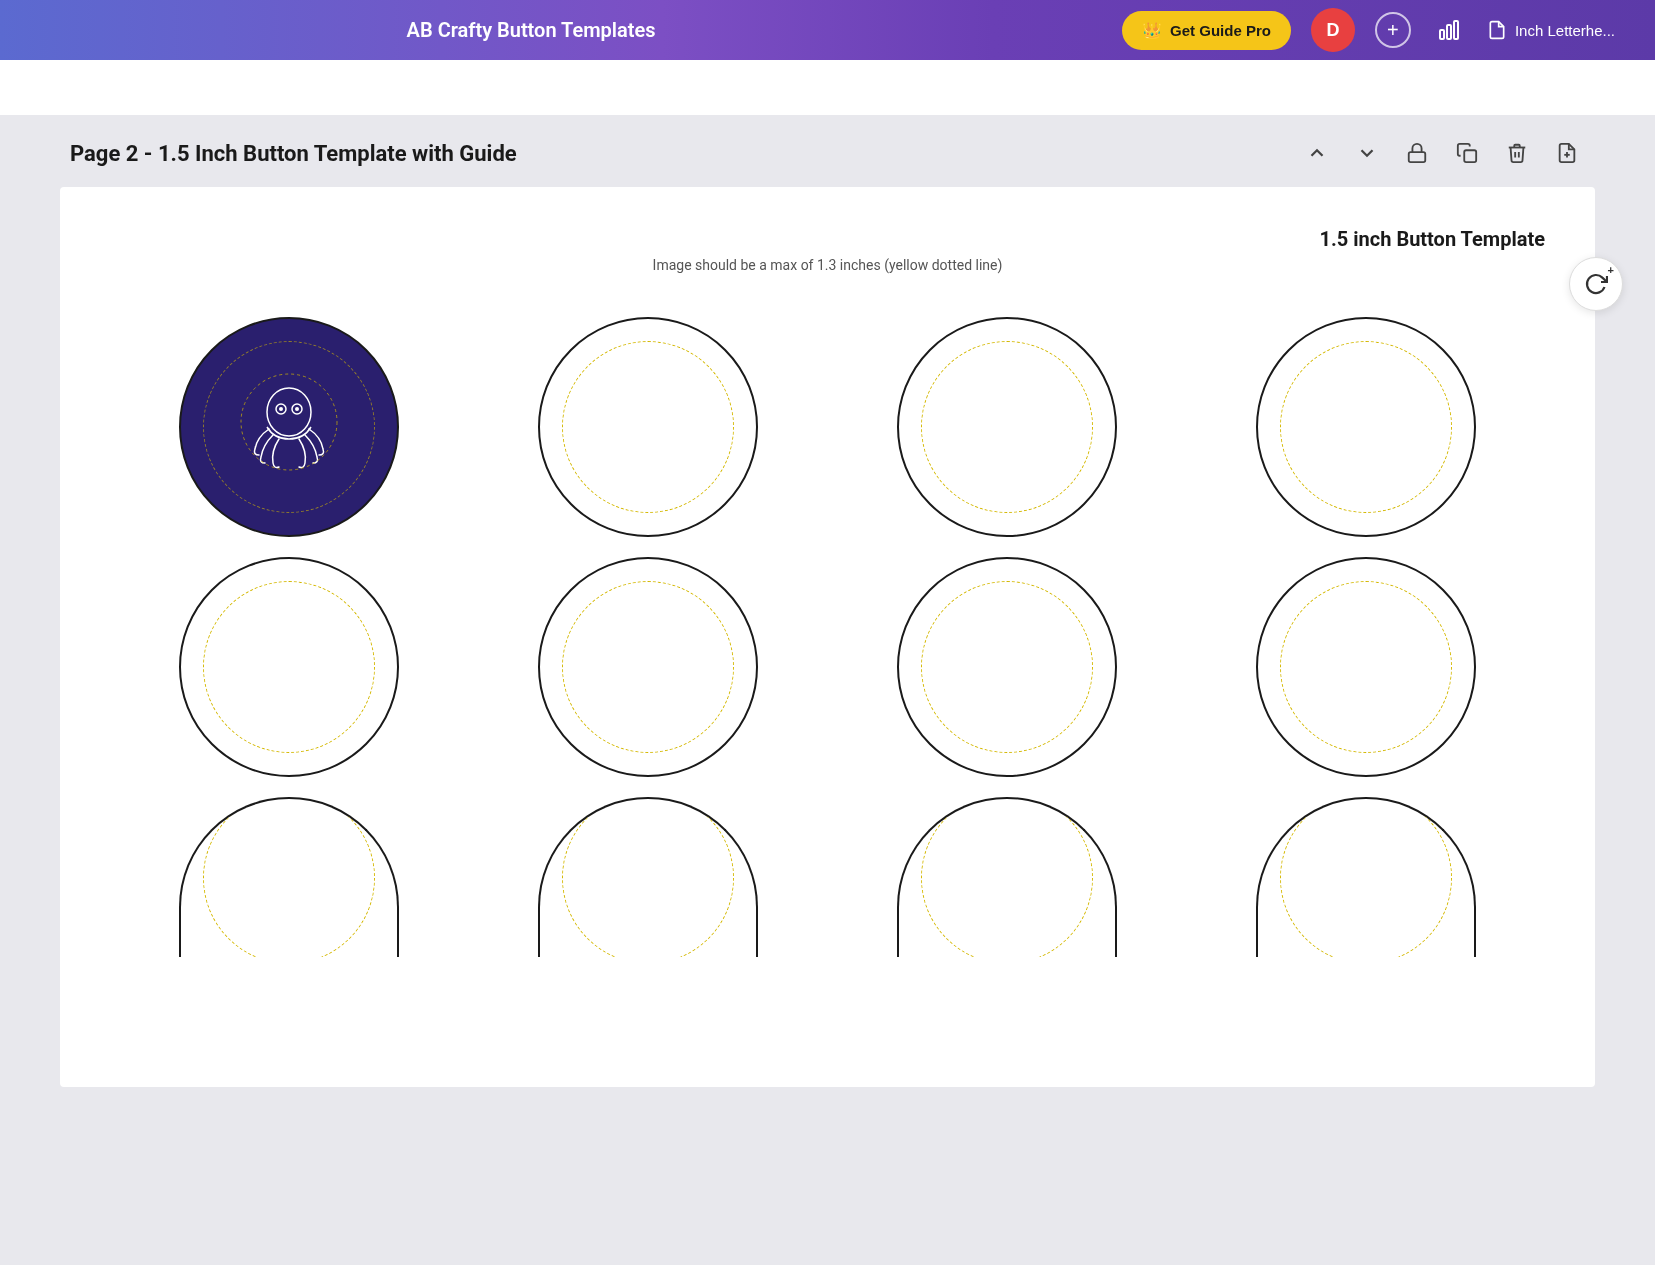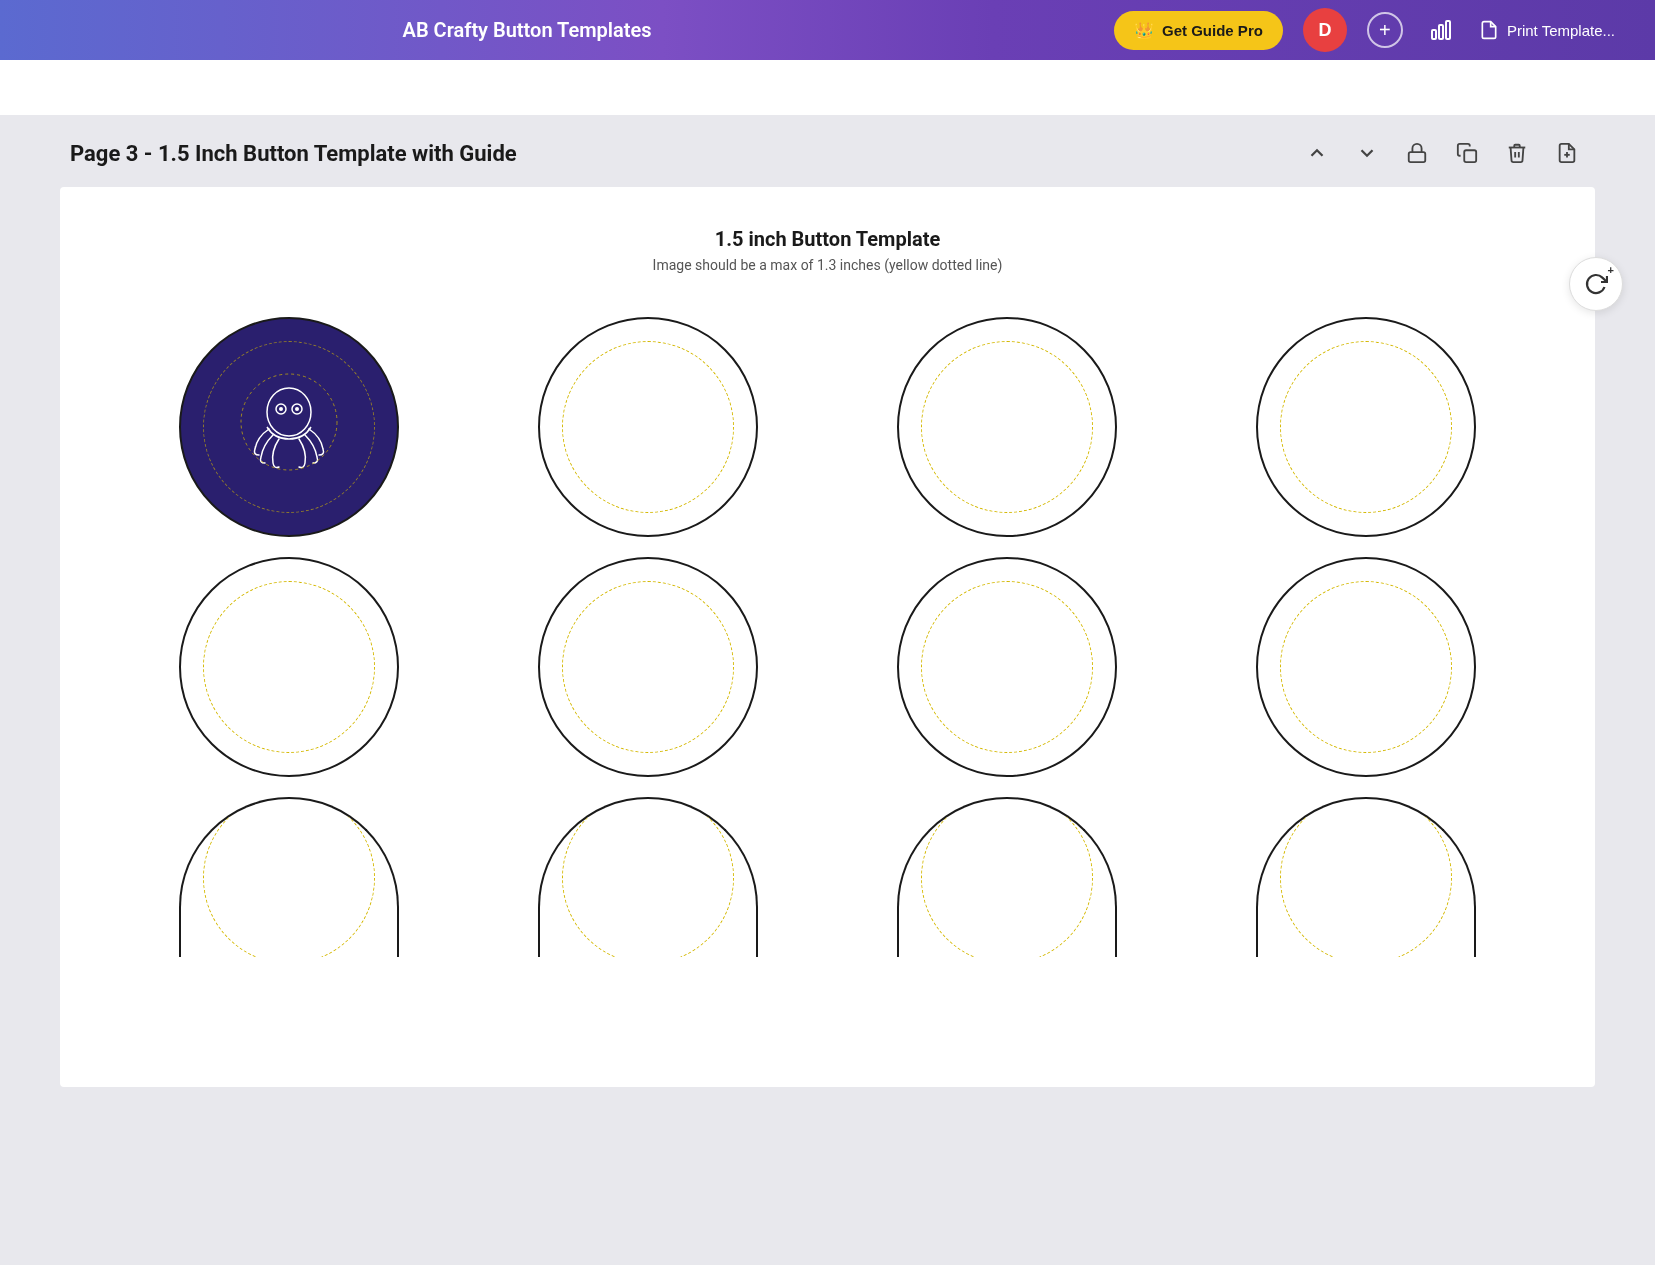--- a/index.html
+++ b/index.html
@@ -142,21 +142,21 @@
     
     .page-canvas {
       background: white;
       border-radius: 4px;
       padding: 40px 50px;
       position: relative;
       min-height: 900px;
     }
 
     .canvas-title {
-      text-align: center;
+      text-align: right;
       font-size: 20px;
       font-weight: 700;
       color: #1a1a1a;
       margin-bottom: 6px;
     }
     .canvas-subtitle {
       text-align: center;
       font-size: 14px;
       color: #555;
       margin-bottom: 44px;
@@ -248,30 +248,30 @@
       <rect x="3" y="12" width="4" height="9" rx="1"></rect>
       <rect x="10" y="7" width="4" height="14" rx="1"></rect>
       <rect x="17" y="3" width="4" height="18" rx="1"></rect>
     </svg>
   </button>
   <button class="print-btn">
     <svg width="20" height="20" viewBox="0 0 24 24" fill="none" stroke="white" stroke-width="2">
       <path d="M14 2H6a2 2 0 0 0-2 2v16a2 2 0 0 0 2 2h12a2 2 0 0 0 2-2V8z"></path>
       <polyline points="14 2 14 8 20 8"></polyline>
     </svg>
-    <span>Print Template...</span>
+    <span>Inch Letterhe...</span>
   </button>
 </nav>
 
 <div class="white-gap"></div>
 
 <div class="main-content">
 
   <div class="page-header">
-    <h2 class="page-header-title">Page 3 - 1.5 Inch Button Template with Guide</h2>
+    <h2 class="page-header-title">Page 2 - 1.5 Inch Button Template with Guide</h2>
     <div class="page-header-actions">
       <button class="header-action-btn">
         <svg width="22" height="22" viewBox="0 0 24 24" fill="none" stroke="#444" stroke-width="2.5">
           <polyline points="18 15 12 9 6 15"></polyline>
         </svg>
       </button>
       <button class="header-action-btn">
         <svg width="22" height="22" viewBox="0 0 24 24" fill="none" stroke="#444" stroke-width="2.5">
           <polyline points="6 9 12 15 18 9"></polyline>
         </svg>

